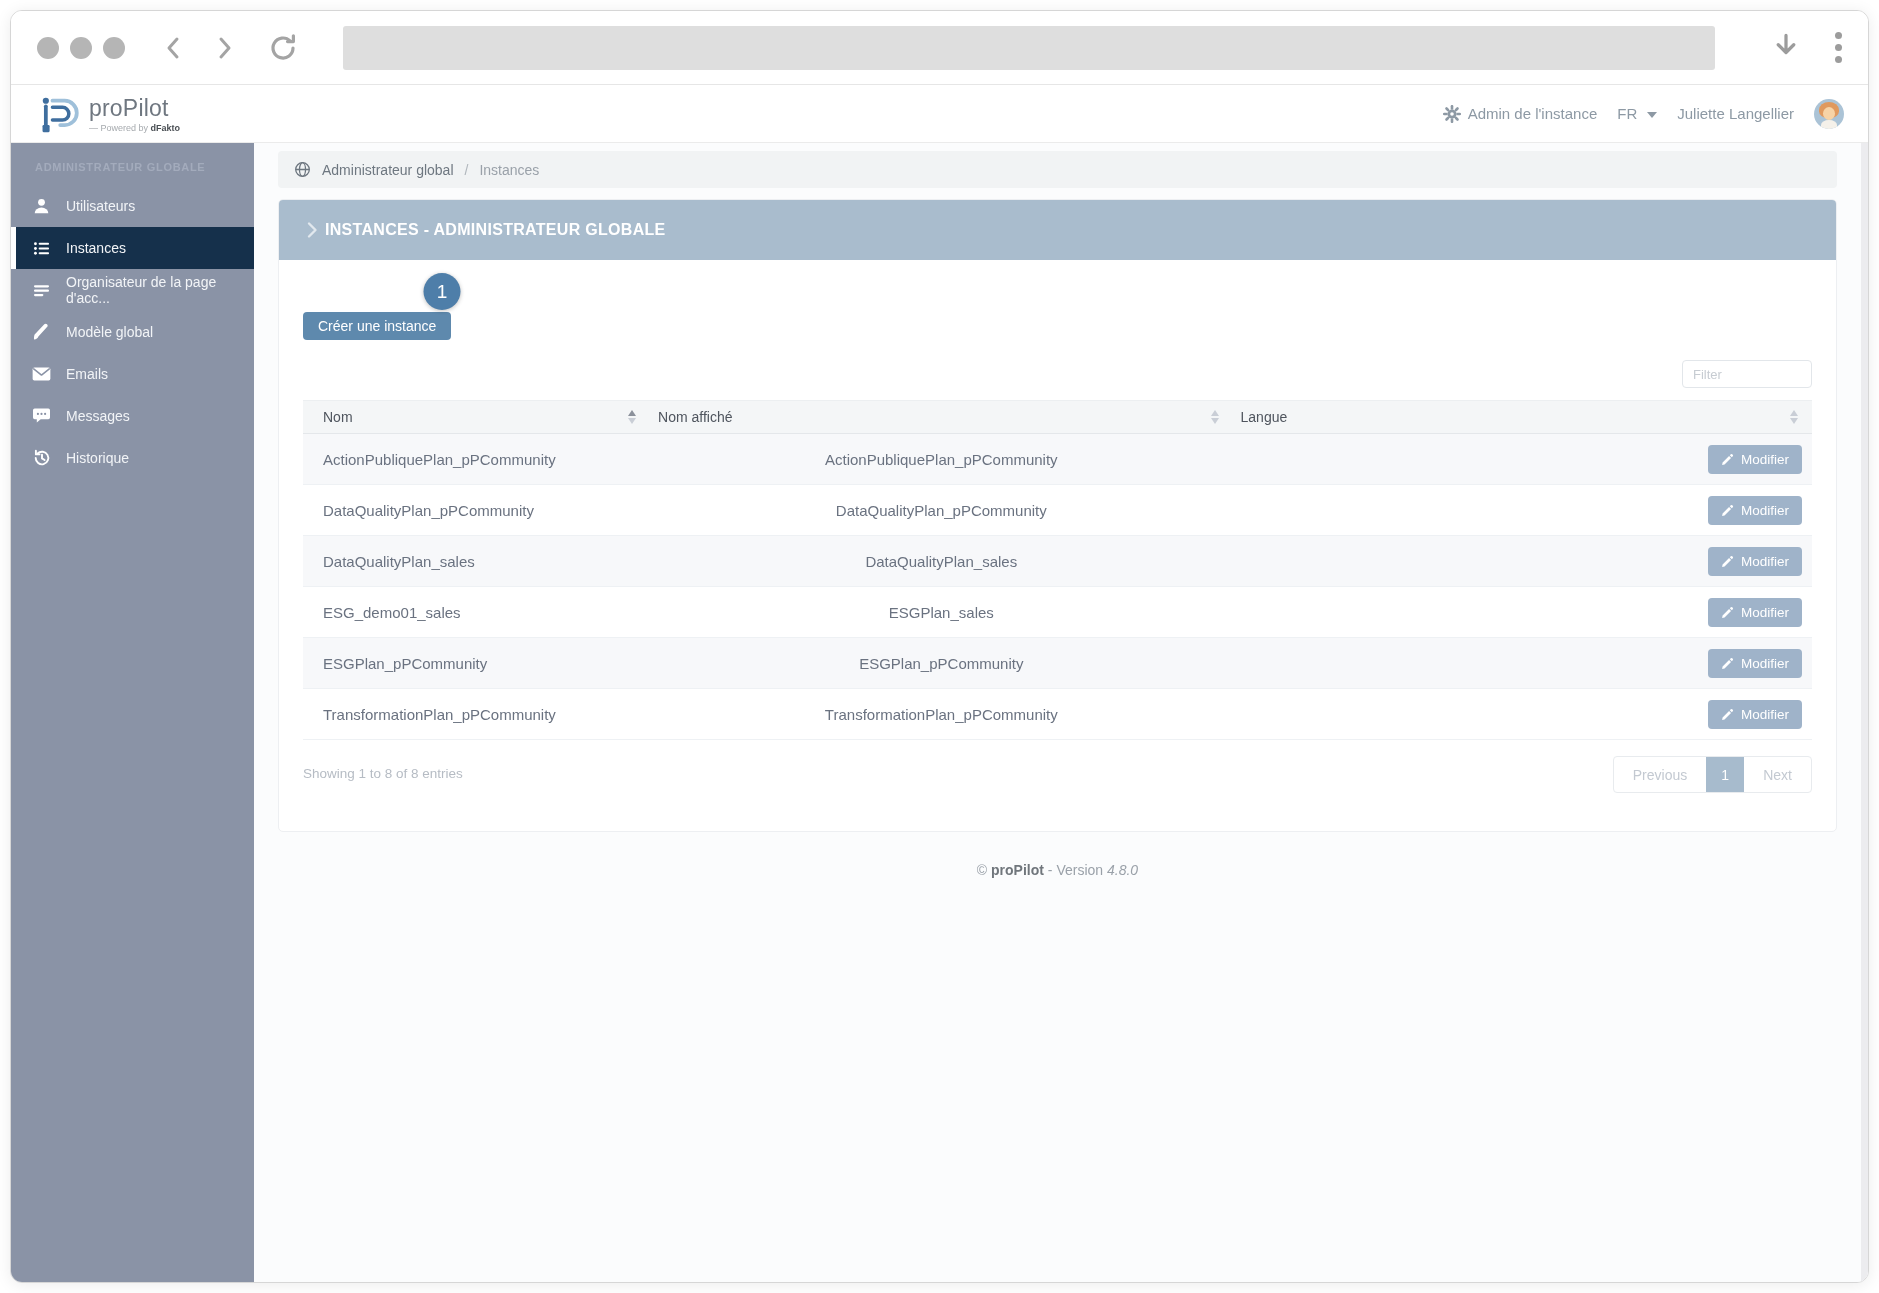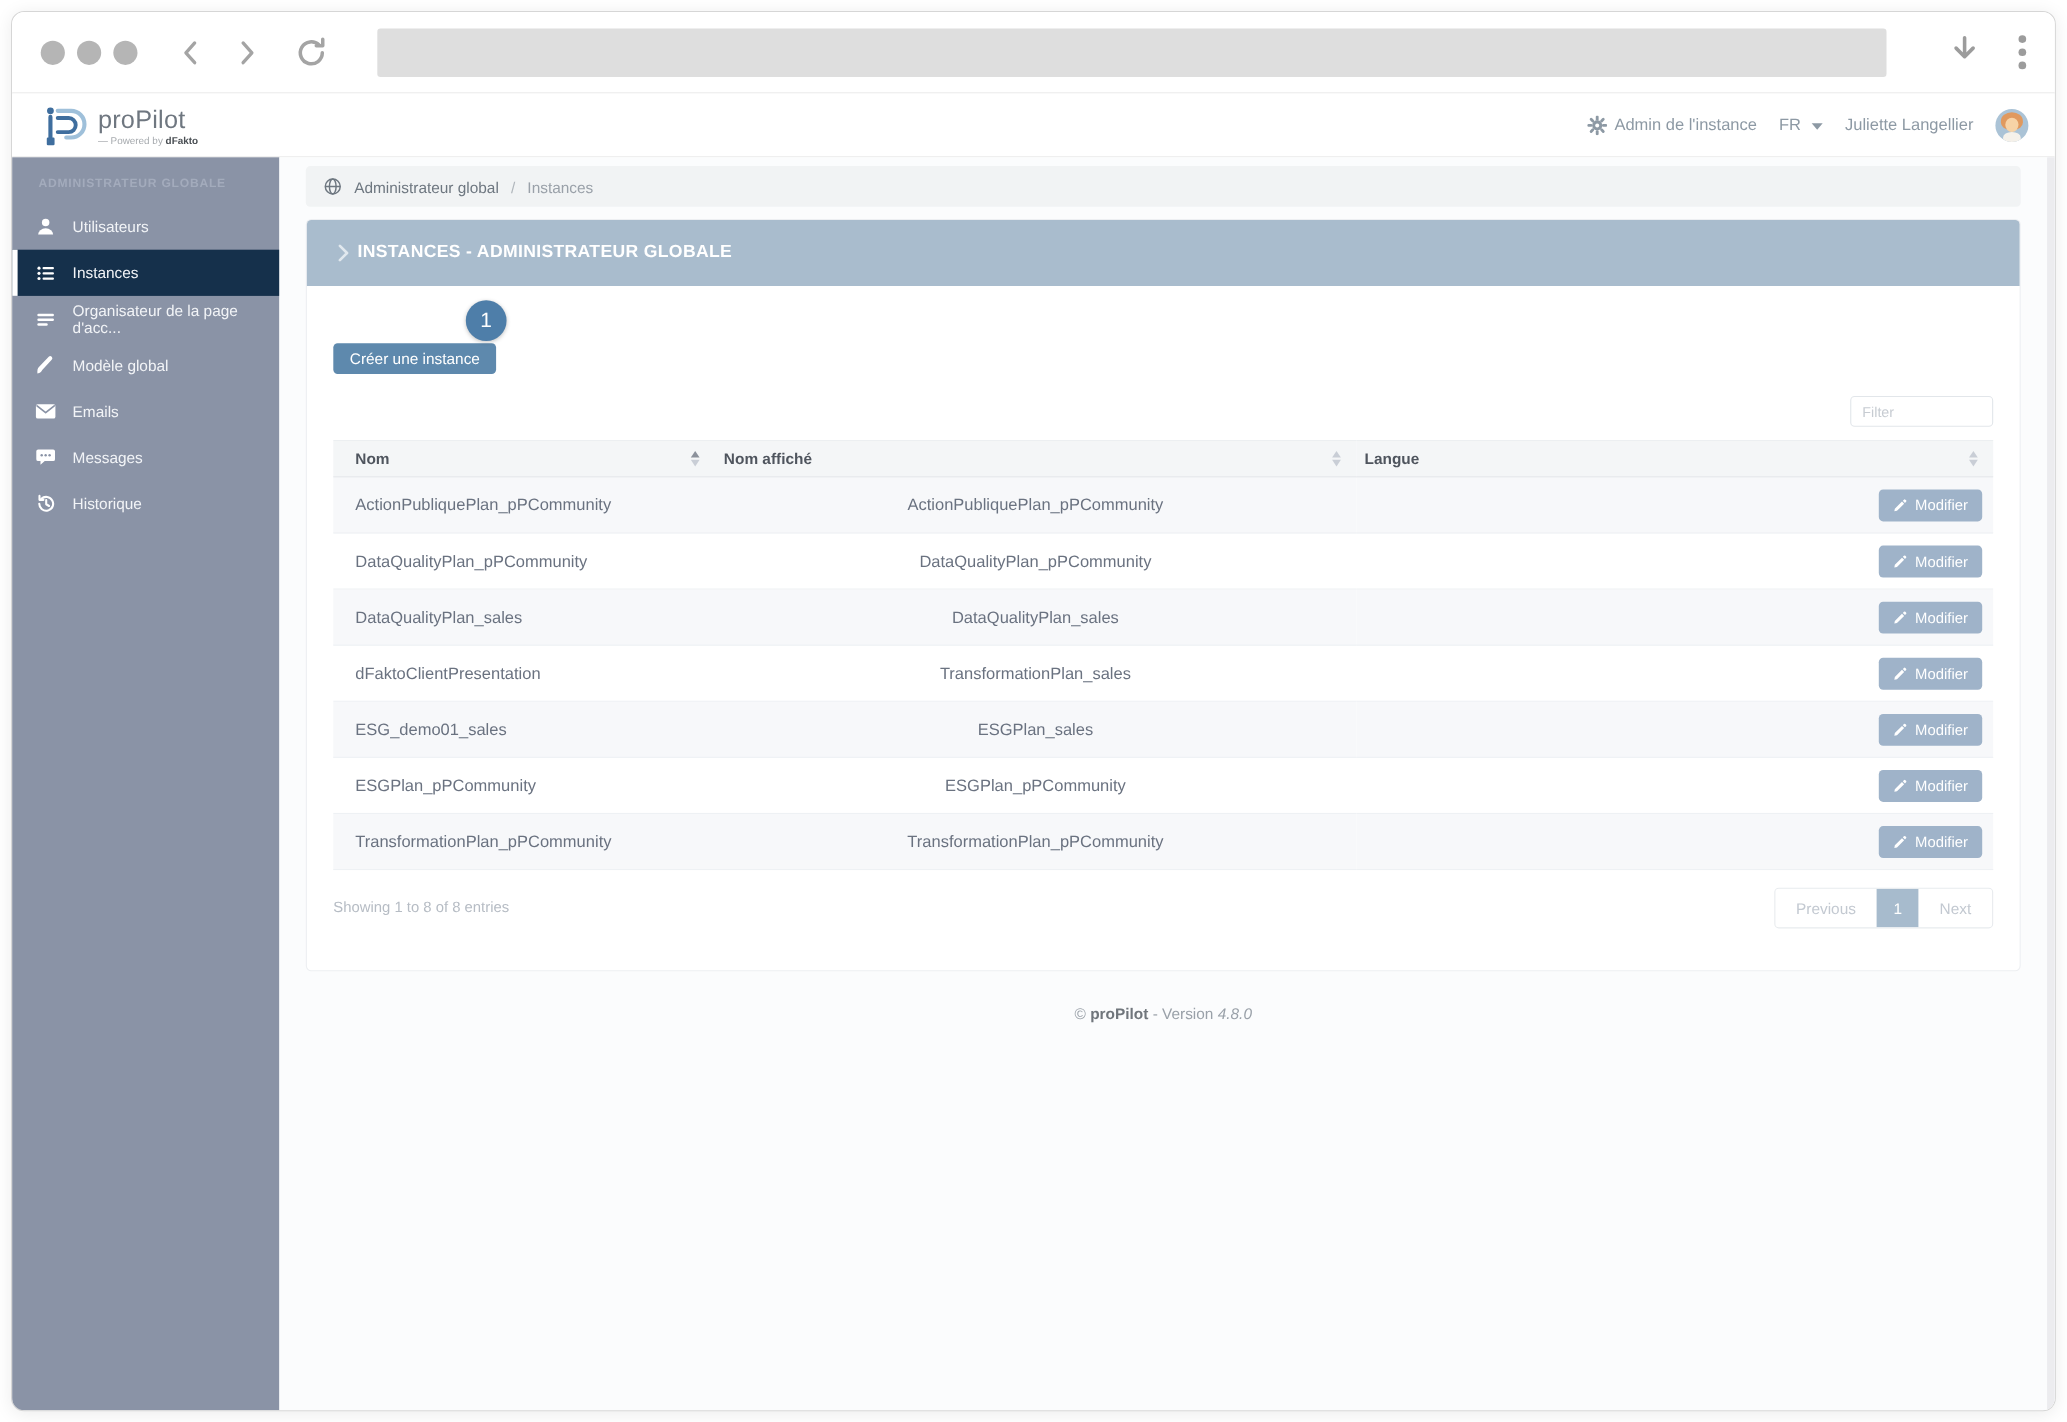--- a/index.html
+++ b/index.html
@@ -57,21 +57,21 @@
 
   .annot-badge{ position:absolute; left:163px; top:13px; transform:translateX(-50%); width:37px; height:37px; border-radius:50%; background:#4e7ea9; color:#fff; font-size:19px; display:flex; align-items:center; justify-content:center; box-shadow:0 1px 4px rgba(0,0,0,.25); }
 
   .btn-create{ margin-top:52px; display:inline-block; height:28px; line-height:28px; padding:0 15px; background:#5e89ad; color:#fff; font-size:14px; border:none; border-radius:4px; cursor:pointer; font-family:inherit; }
 
   .filter-row{ display:flex; justify-content:flex-end; margin-top:20px; }
   .filter-input{ width:130px; height:28px; border:1px solid #e2e6ea; border-radius:4px; padding:0 10px; font-size:13px; color:#6a7280; font-family:inherit; outline:none; }
   .filter-input::placeholder{ color:#c7ccd2; }
 
   table{ width:100%; margin-top:12px; border-collapse:collapse; table-layout:fixed; }
-  thead th{ height:33px; background:#f4f6f7; border-top:1px solid #eceff1; border-bottom:1px solid #e4e7ea; font-size:14px; color:#4f555e; font-weight:bold; text-align:left; padding:0 14px 0 8px; cursor:pointer; }
+  thead th{ height:33px; background:#f4f6f7; border-top:1px solid #eceff1; border-bottom:1px solid #e4e7ea; font-size:14px; color:#4f555e; font-weight:normal; text-align:left; padding:0 14px 0 8px; cursor:pointer; }
   thead th:first-child{ padding-left:20px; width:23%; }
   thead th:nth-child(2){ width:38.6%; }
   .th-flex{ display:flex; align-items:center; justify-content:space-between; }
   .sort{ display:flex; flex-direction:column; gap:2px; }
   .sort .up{ width:0; height:0; border-left:4.5px solid transparent; border-right:4.5px solid transparent; border-bottom:6px solid #c9ced6; }
   .sort .dn{ width:0; height:0; border-left:4.5px solid transparent; border-right:4.5px solid transparent; border-top:6px solid #c9ced6; }
   .sort.asc .up{ border-bottom-color:#8b919b; }
 
   tbody td{ height:51px; font-size:15px; color:#6a7280; border-bottom:1px solid #eef1f4; padding:0 8px; }
   tbody tr:nth-child(odd){ background:#f7f8fa; }
@@ -369,32 +369,20 @@
     <td class="c-act">
       <button class="btn-mod">
         <svg width="13" height="13" viewBox="0 0 14 14">
           <path fill="#ffffff" d="M1.7 10.2 L8.7 3.2 l2.1 2.1 -7 7 L1.2 12.8 z M9.5 2.4 l1.1-1.1 a1 1 0 0 1 1.4 0 l.7.7 a1 1 0 0 1 0 1.4 l-1.1 1.1 z"></path>
         </svg>
         <span class="mod-lbl">Modifier</span>
       </button>
     </td>
   </tr>
 
-  <tr>
-    <td class="c-nom">dFaktoClientPresentation</td>
-    <td class="c-aff">TransformationPlan_sales</td>
-    <td class="c-act">
-      <button class="btn-mod">
-        <svg width="13" height="13" viewBox="0 0 14 14">
-          <path fill="#ffffff" d="M1.7 10.2 L8.7 3.2 l2.1 2.1 -7 7 L1.2 12.8 z M9.5 2.4 l1.1-1.1 a1 1 0 0 1 1.4 0 l.7.7 a1 1 0 0 1 0 1.4 l-1.1 1.1 z"></path>
-        </svg>
-        <span class="mod-lbl">Modifier</span>
-      </button>
-    </td>
-  </tr>
 
   <tr>
     <td class="c-nom">ESG_demo01_sales</td>
     <td class="c-aff">ESGPlan_sales</td>
     <td class="c-act">
       <button class="btn-mod">
         <svg width="13" height="13" viewBox="0 0 14 14">
           <path fill="#ffffff" d="M1.7 10.2 L8.7 3.2 l2.1 2.1 -7 7 L1.2 12.8 z M9.5 2.4 l1.1-1.1 a1 1 0 0 1 1.4 0 l.7.7 a1 1 0 0 1 0 1.4 l-1.1 1.1 z"></path>
         </svg>
         <span class="mod-lbl">Modifier</span>

